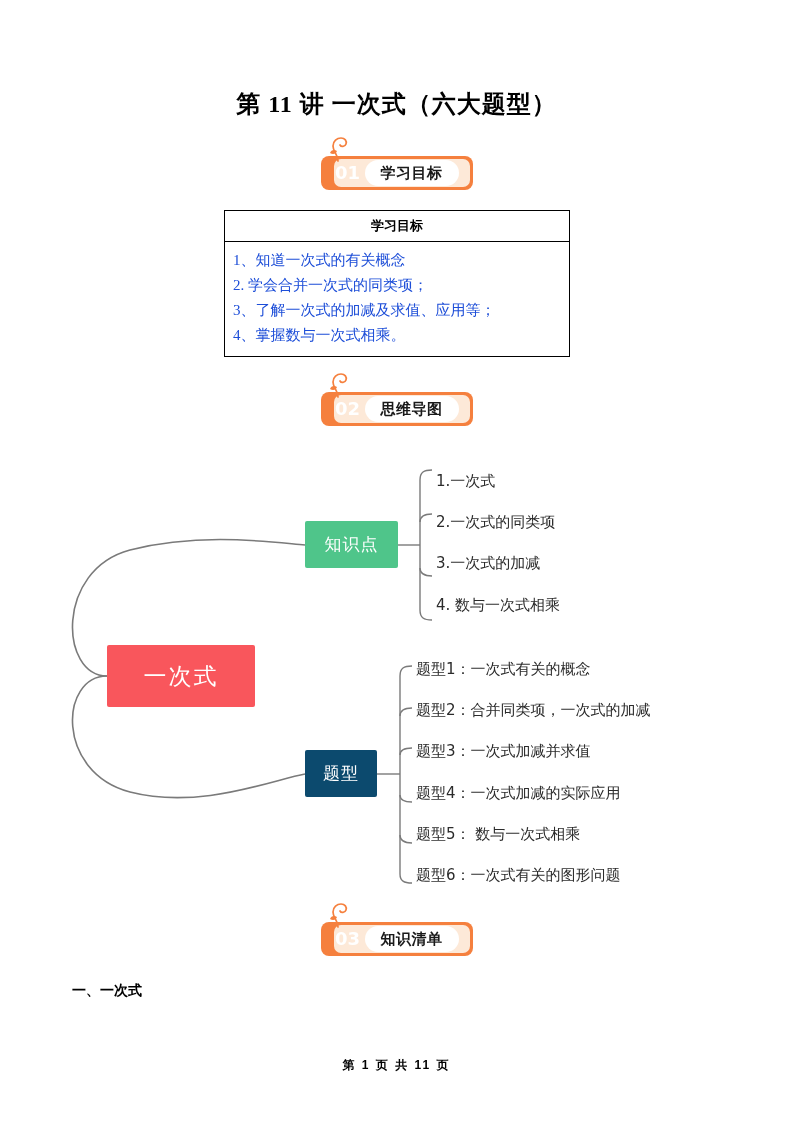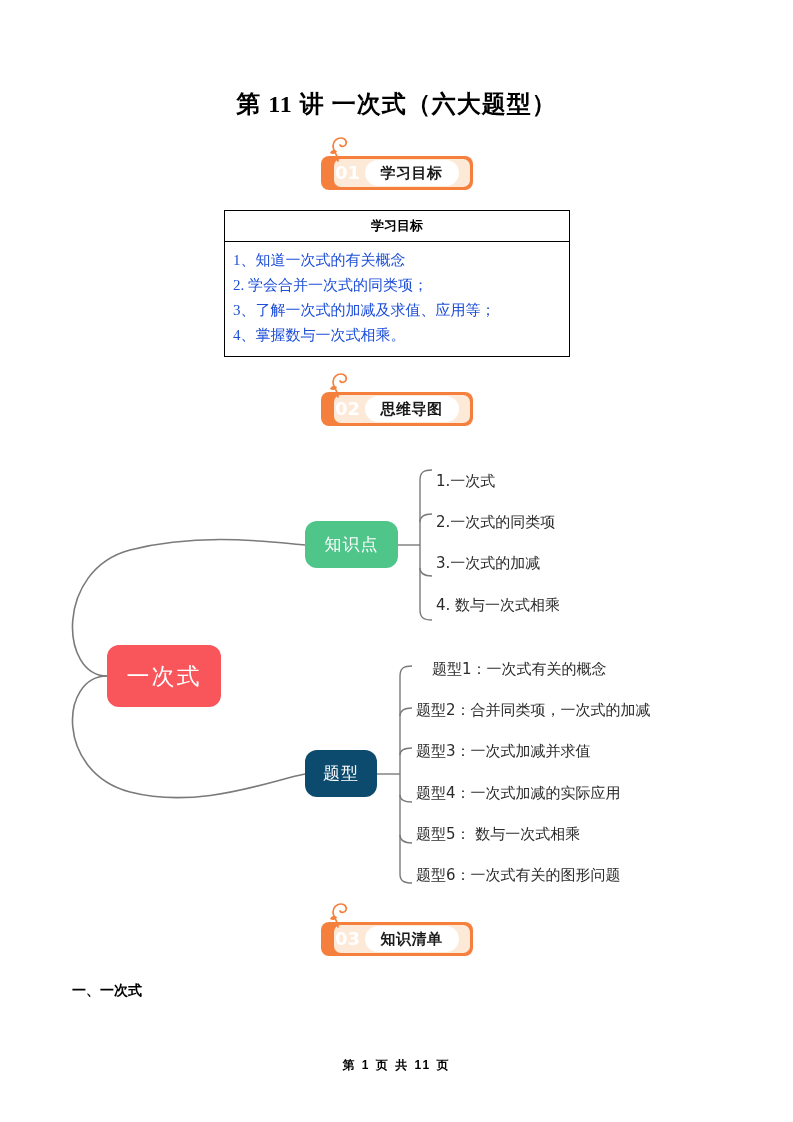--- a/index.html
+++ b/index.html
@@ -150,32 +150,32 @@
     width: 793px;
     height: 460px;
   }
   .mm-svg {
     position: absolute;
     left: 0;
     top: 0;
   }
   .mm-node {
     position: absolute;
-    border-radius: 12px;
+    border-radius: 2px;
     display: flex;
     align-items: center;
     justify-content: center;
     color: #ffffff;
     font-family: "DejaVu Sans", sans-serif;
     box-sizing: border-box;
   }
   .mm-node.root {
     left: 107px;
     top: 195px;
-    width: 114px;
+    width: 148px;
     height: 62px;
     background: #f9565c;
     font-size: 23px;
     letter-spacing: 2px;
   }
   .mm-node.branch-know {
     left: 305px;
     top: 71px;
     width: 93px;
     height: 47px;
@@ -301,21 +301,21 @@
 
     <div class="mm-node root">一次式</div>
 
     <div class="mm-node branch-know">知识点</div>
     <div class="mm-leaf" style="left:436px; top:22px;">1.一次式</div>
     <div class="mm-leaf" style="left:436px; top:63px;">2.一次式的同类项</div>
     <div class="mm-leaf" style="left:436px; top:104px;">3.一次式的加减</div>
     <div class="mm-leaf" style="left:436px; top:146px;">4. 数与一次式相乘</div>
 
     <div class="mm-node branch-type">题型</div>
-    <div class="mm-leaf" style="left:416px; top:210px;margin-left:16px;">题型1：一次式有关的概念</div>
+    <div class="mm-leaf" style="left:416px; top:210px;">题型1：一次式有关的概念</div>
     <div class="mm-leaf" style="left:416px; top:251px;">题型2：合并同类项，一次式的加减</div>
     <div class="mm-leaf" style="left:416px; top:292px;">题型3：一次式加减并求值</div>
     <div class="mm-leaf" style="left:416px; top:334px;">题型4：一次式加减的实际应用</div>
     <div class="mm-leaf" style="left:416px; top:375px;">题型5： 数与一次式相乘</div>
     <div class="mm-leaf" style="left:416px; top:416px;">题型6：一次式有关的图形问题</div>
   </div>
 
   <div class="badge" style="top:922px;">
     <div class="badge-outer"></div>
     <div class="badge-mid"></div>

